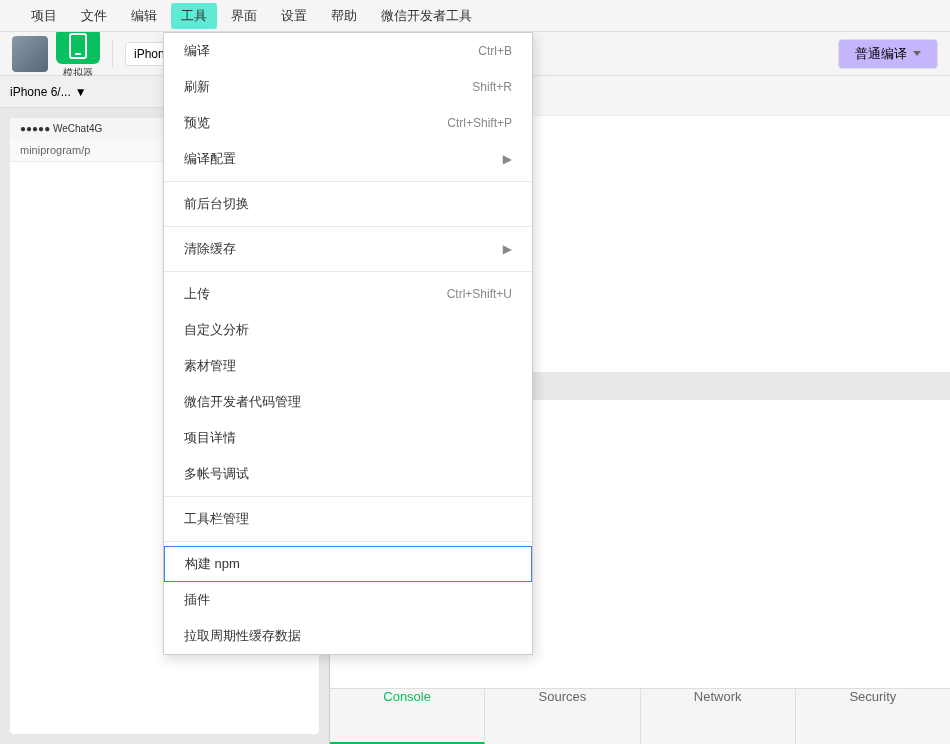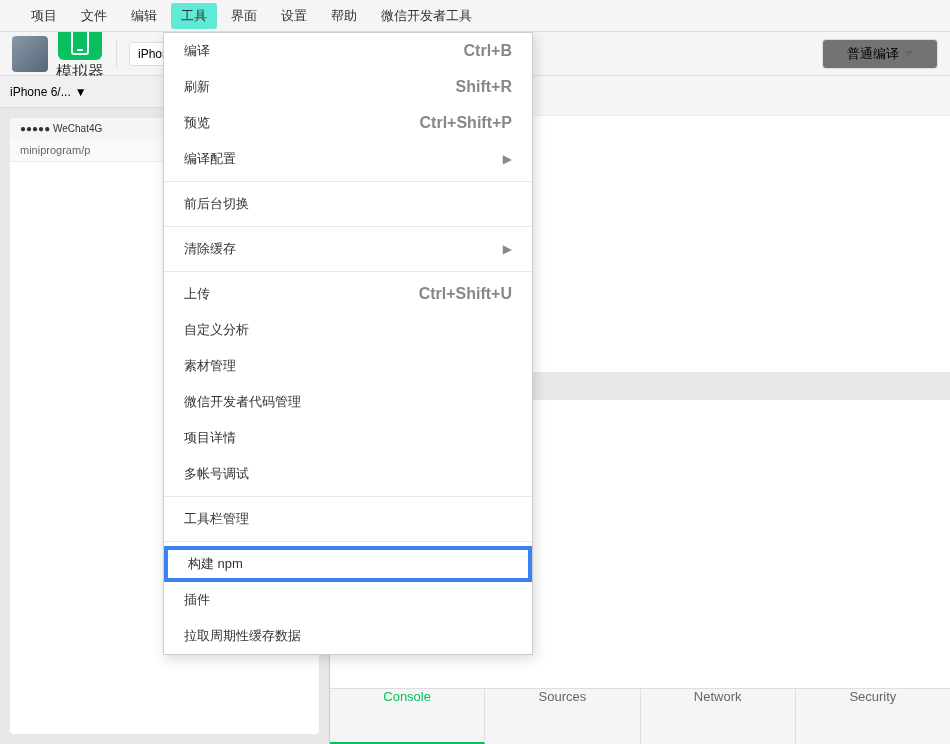--- a/index.html
+++ b/index.html
@@ -106,24 +106,24 @@
       gap: 4px;
       padding: 4px 8px;
       border: 1px solid #ddd;
       border-radius: 4px;
       background: white;
       cursor: pointer;
       font-size: 12px;
     }
     .compile-btn {
       margin-left: auto;
-      padding: 5px 24px;
+      padding: 5px 16px;
       border: 1px solid #ddd;
       border-radius: 4px;
-      background: #737373;
+      background: #c4b5fd;
       cursor: pointer;
       font-size: 13px;
       display: flex;
       align-items: center;
       gap: 6px;
     }
     .compile-btn .dropdown-arrow {
       width: 0;
       height: 0;
       border-left: 4px solid transparent;
@@ -283,26 +283,25 @@
       display: flex;
       align-items: center;
       padding: 0 20px;
       cursor: pointer;
       color: #333;
       font-size: 13px;
       justify-content: space-between;
     }
     .menu-option.highlighted {
       background: white;
-      border: 4px solid #3b82f6;
+      border: 1px solid #3b82f6;
     }
     .menu-option .shortcut {
       color: #888;
-      font-size: 16px;
-      font-weight: bold;
+      font-size: 12px;
     }
     .menu-option .arrow {
       color: #888;
       font-size: 12px;
     }
     .menu-divider {
       height: 1px;
       background: #e8e8e8;
       margin: 4px 0;
     }
@@ -322,21 +321,21 @@
 </div>
 
 <div class="toolbar">
   <div class="toolbar-avatar">
     <div class="toolbar-avatar-img"></div>
   </div>
   <div style="display:flex;flex-direction:column;align-items:center;gap:2px;cursor:pointer;">
     <div class="simulator-btn">
       <div class="simulator-icon"></div>
     </div>
-    <span style="font-size:16px;color:#333;">模拟器</span>
+    <span style="font-size:10px;color:#333;">模拟器</span>
   </div>
   <div class="toolbar-separator"></div>
   <div class="device-selector">
     <span>iPhone 6/...</span>
     <span style="font-size:10px;color:#888;">▼</span>
   </div>
   <div style="flex:1;"></div>
   <div class="compile-btn">
     <span>普通编译</span>
     <div class="dropdown-arrow"></div>

